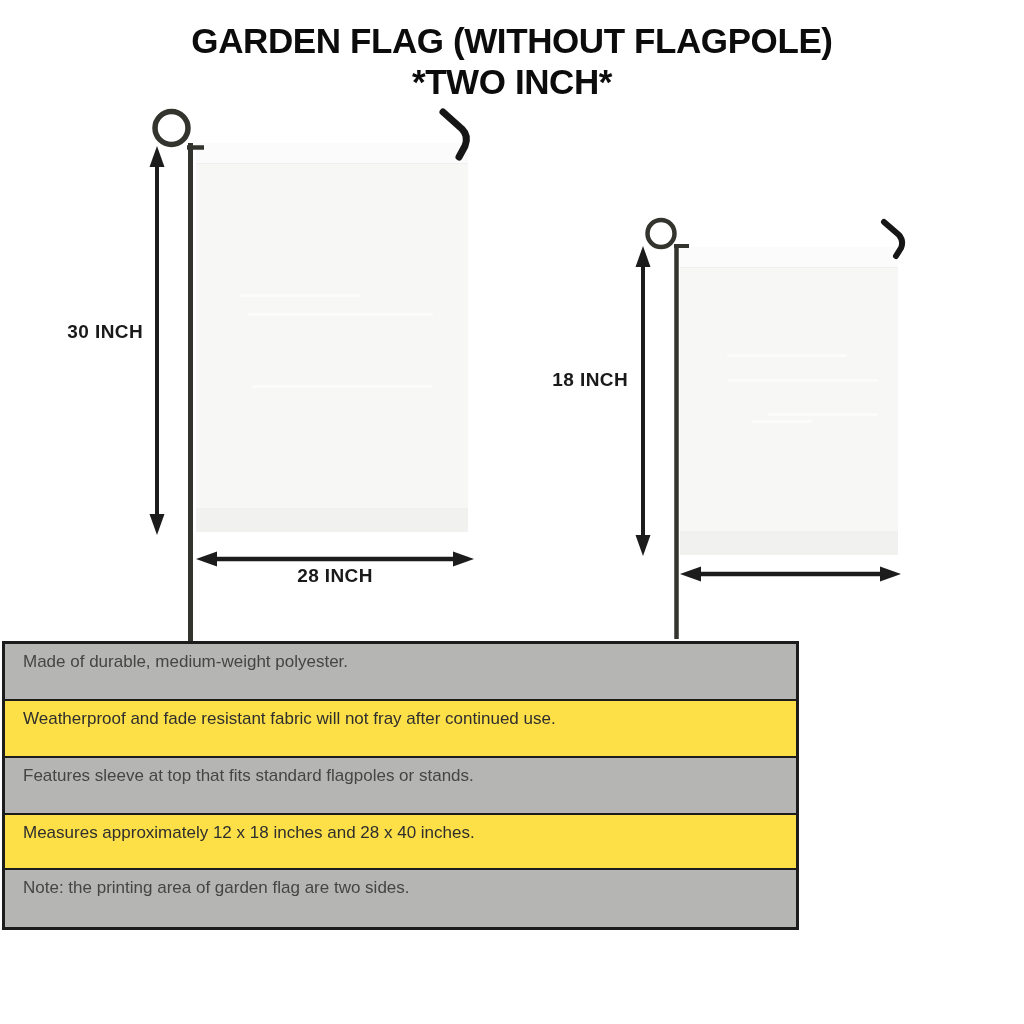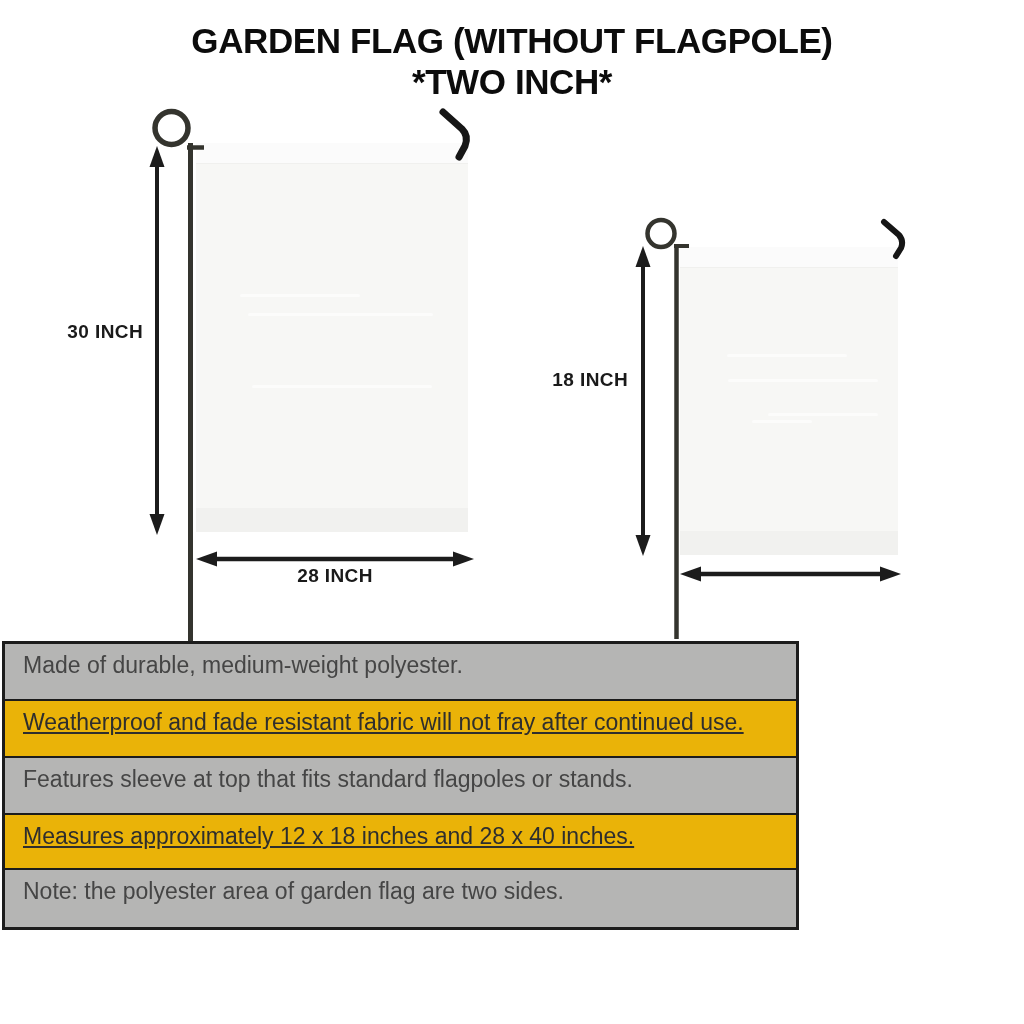--- a/index.html
+++ b/index.html
@@ -35,26 +35,26 @@
   .dim-40{left:38px;top:304px;width:105px;}
   .dim-28{left:235px;top:548px;width:200px;}
   .dim-18{left:523px;top:352px;width:105px;}
   .dim-12{left:692px;top:563px;width:200px;}
   
   .features{
     position:absolute;left:2px;top:624px;width:791px;z-index:3;
     border:3px solid #1c1c1c;background:#ffffff;
   }
   .frow{
-    box-sizing:border-box;padding:7px 14px 4px 18px;font-size:23px;
+    box-sizing:border-box;padding:7px 14px 4px 18px;font-size:17px;
     line-height:1.25;border-bottom:2px solid #1c1c1c;
   }
   .frow:last-child{border-bottom:none;}
   .frow.shaded{background:#b5b5b4;color:#454545;height:57px;}
-  .frow.plain{background:#eab308;color:#2e2e2e;height:57px;text-decoration:underline;}
+  .frow.plain{background:#fde047;color:#2e2e2e;height:57px;}
   .frow.r3{height:55px;}
 </style>
 </head>
 <body>
 
 <div class="canvas">
 
   <div class="title">
     <div>GARDEN FLAG (WITHOUT FLAGPOLE)</div>
     <div>*TWO INCH*</div>
@@ -116,16 +116,16 @@
 
   <div class="dim right dim-40">30 INCH</div>
   <div class="dim center dim-28">28 INCH</div>
   <div class="dim right dim-18">18 INCH</div>
 
   <div class="features">
     <div class="frow shaded">Made of durable, medium-weight polyester.</div>
     <div class="frow plain">Weatherproof and fade resistant fabric will not fray after continued use.</div>
     <div class="frow shaded">Features sleeve at top that fits standard flagpoles or stands.</div>
     <div class="frow plain r3">Measures approximately 12 x 18 inches and 28 x 40 inches.</div>
-    <div class="frow shaded">Note: the polyester area of garden flag are two sides.</div>
+    <div class="frow shaded">Note: the printing area of garden flag are two sides.</div>
   </div>
 
 </div>
 
 </body></html>

